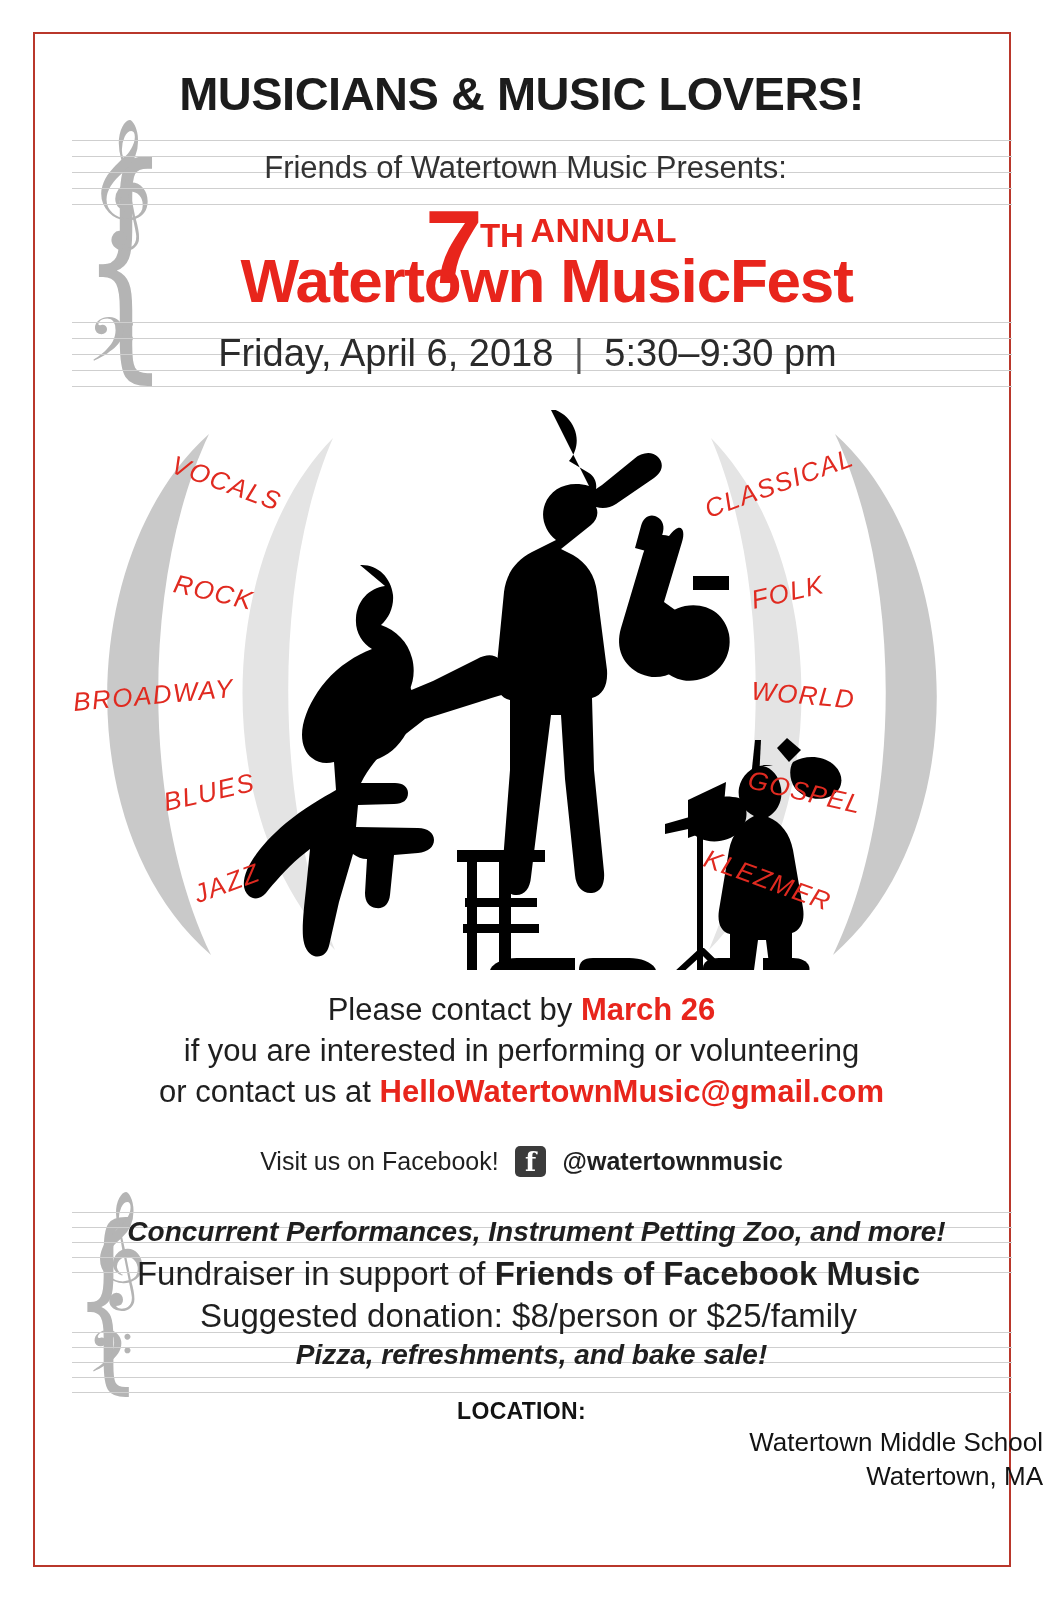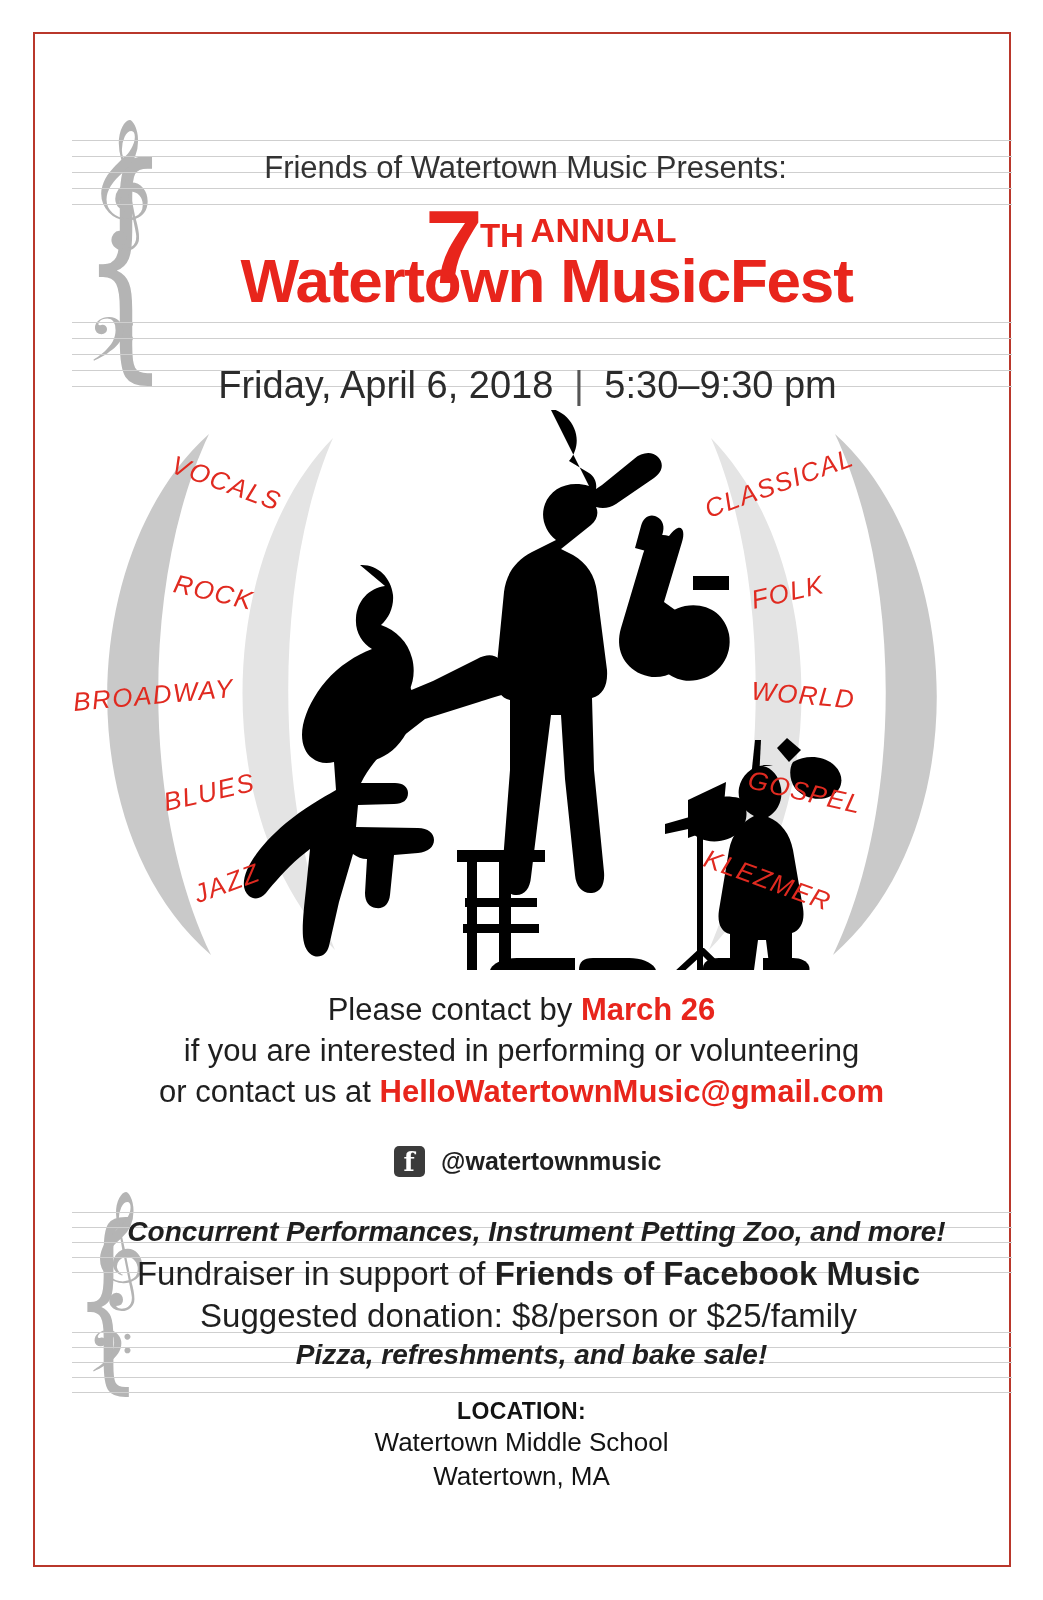--- a/index.html
+++ b/index.html
@@ -119,21 +119,20 @@
     white-space: nowrap;
   }
   #datetime {
     position: absolute;
     left: 0; top: 332px; width: 1043px;
     text-align: center;
     padding-left: 12px;
     font-size: 38px;
     color: #2b2b2b;
     white-space: nowrap;
-    margin-top: 32px;
   }
   #datetime .sep { color: #555; padding: 0 10px; }
 
   
   #art {
     position: absolute;
     left: 33px; top: 410px;
     width: 978px; height: 560px;
   }
   #art svg { display: block; }
@@ -222,29 +221,30 @@
     white-space: nowrap;
   }
 
   
   #loc {
     position: absolute;
     left: 0; top: 1398px; width: 1043px;
     text-align: center;
   }
   #loc .head { font-size: 23px; font-weight: bold; color: #131313; letter-spacing: 0.3px; }
-  #loc .row { font-size: 26px; color: #131313; line-height: 1.32; }
+  #loc .row { font-size: 26px; color: #131313; line-height: 1.32; text-align: right; }
 </style>
 </head>
 <body>
 
 <div id="poster">
 
   <div id="frame"></div>
 
+  <div id="headline">MUSICIANS &amp; MUSIC LOVERS!</div>
 
   <div class="staffblock" id="staff-top">
     <div class="brace" style="left:-26px; top:-6px; font-size:250px; transform:scaleX(0.55);">{</div>
     <div class="clef" style="left:16px; top:-14px; font-size:110px;">𝄞</div>
     <div class="clef" style="left:16px; top:170px; font-size:74px;">𝄢</div>
     <div class="staff s-upper">
       <i style="top:0px"></i>
         <i style="top:16px"></i>
         <i style="top:32px"></i>
         <i style="top:48px"></i>
@@ -399,20 +399,21 @@
     <div class="line">
       <span>Please contact by </span><span class="red">March 26</span>
     </div>
     <div class="line">if you are interested in performing or volunteering</div>
     <div class="line">
       <span>or contact us at </span><span class="red">HelloWatertownMusic@gmail.com</span>
     </div>
   </div>
 
   <div id="fb">
+    <span class="fbtxt">Visit us on Facebook!</span>
     <span class="fbicon"><span>f</span></span>
     <span class="handle">@watertownmusic</span>
   </div>
 
   <div class="staffblock" id="staff-bot">
     <div class="brace" style="left:-26px; top:-12px; font-size:195px; transform:scaleX(0.55);">{</div>
     <div class="clef" style="left:16px; top:-14px; font-size:100px;">𝄞</div>
     <div class="clef" style="left:16px; top:112px; font-size:70px;">𝄢</div>
     <div class="staff s-upper">
       <i style="top:0px"></i>

